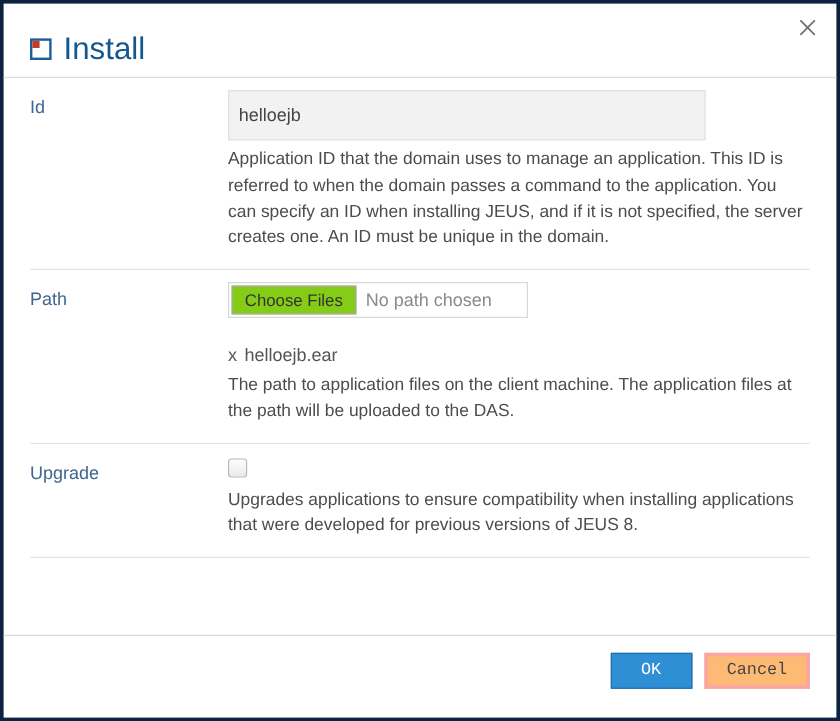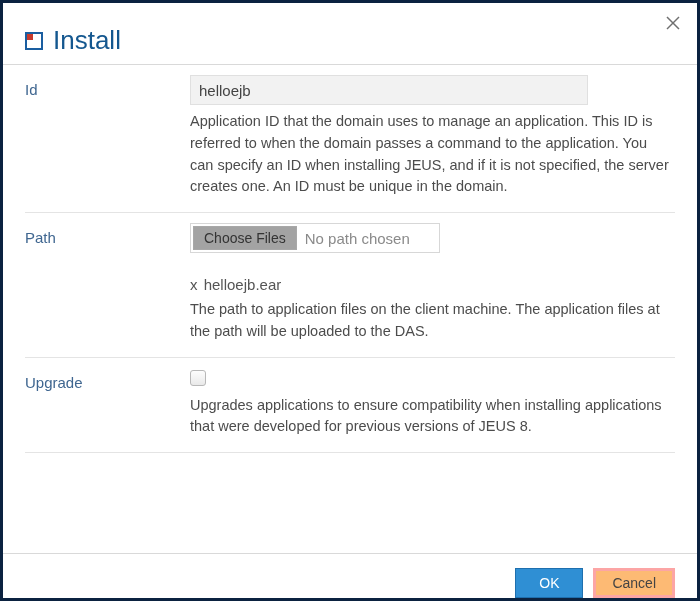--- a/index.html
+++ b/index.html
@@ -78,21 +78,21 @@
     padding-top: 6px;
     color: #3f6690;
     font-size: 15px;
   }
   .field-col {
     flex: 1 1 auto;
     padding-right: 4px;
   }
   .text-input {
     width: 398px;
-    height: 30px;
+    height: 42px;
     background: #f2f2f2;
     border: 1px solid #e0e0e0;
     padding: 0 8px;
     font-size: 15px;
     color: #444;
     font-family: inherit;
   }
   .help {
     margin-top: 6px;
     line-height: 1.5;
@@ -101,21 +101,21 @@
   }
   .file-row {
     display: inline-flex;
     align-items: stretch;
     border: 1px solid #d7d7d7;
     background: #fff;
     height: 30px;
     width: 250px;
   }
   .choose-btn {
-    background: #a3a3a3;
+    background: #84cc16;
     border: 1px solid #a8a8a8;
     padding: 2px 10px;
     margin: 2px;
     font-size: 14px;
     color: #333;
     font-family: inherit;
   }
   .file-status {
     display: inline-flex;
     align-items: center;
@@ -132,24 +132,25 @@
   .checkbox {
     width: 16px; height: 16px;
     border: 1px solid #b8b8b8;
     border-radius: 3px;
     background: linear-gradient(#fdfdfd, #e9e9e9);
     margin-top: 2px;
     display: inline-block;
   }
   .footer {
     border-top: 1px solid #d9d9d9;
-    padding: 14px 22px 0 22px;
+    padding: 14px 22px 24px 22px;
     display: flex;
     justify-content: flex-end;
     gap: 10px;
+    font-family: Liberation Mono, monospace;
   }
   .btn {
     min-width: 68px;
     height: 30px;
     border: 3px solid #fca5a5;
     background: #fdba74;
     color: #444;
     font-size: 14px;
     font-family: inherit;
     padding: 0 16px;

